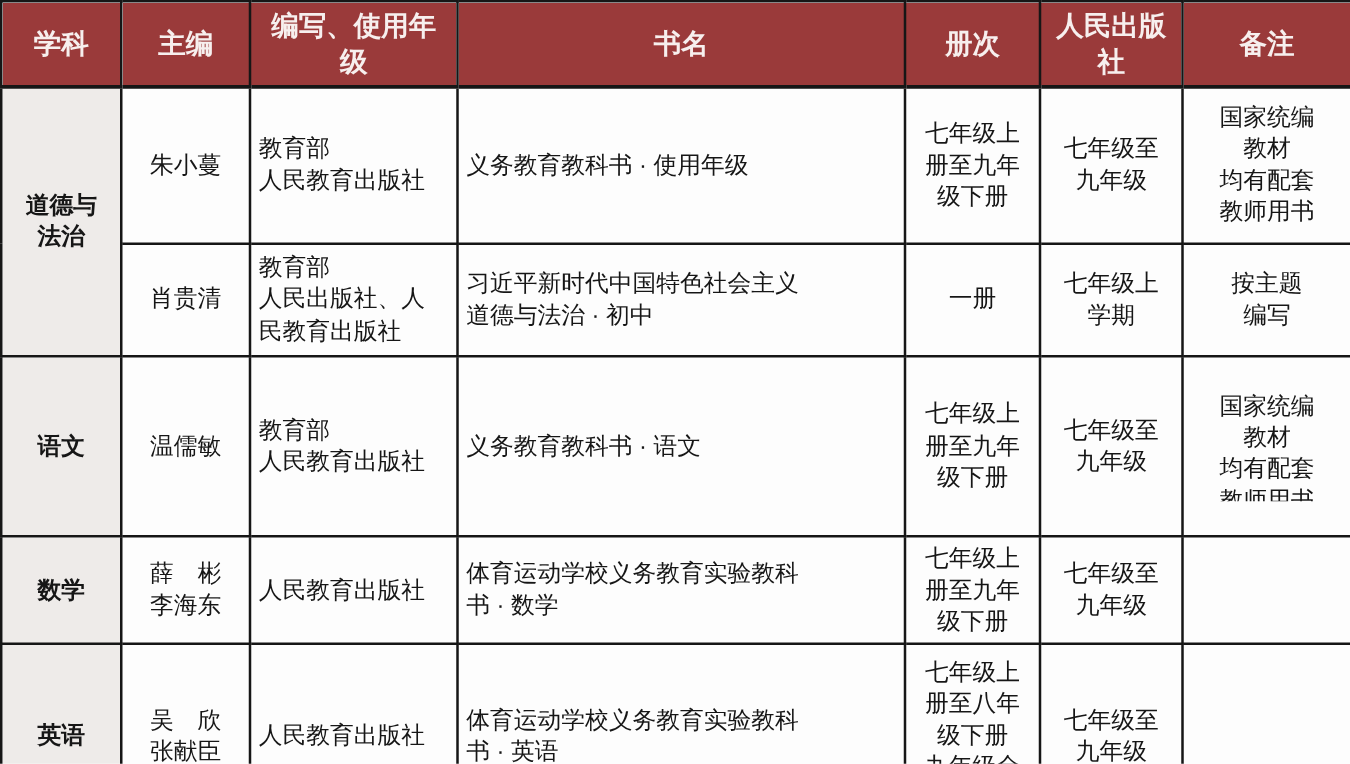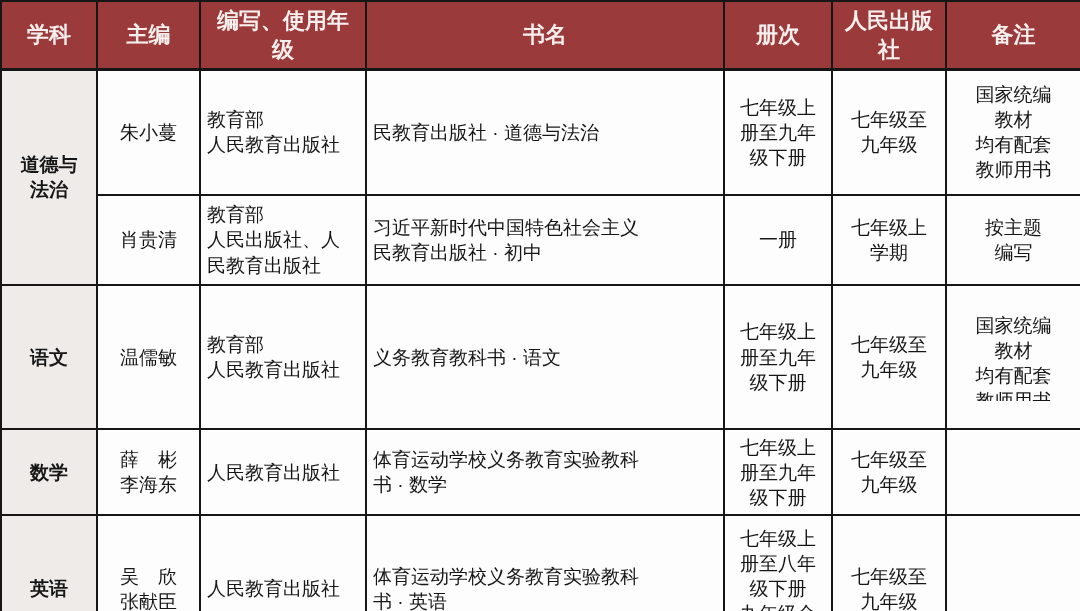--- a/index.html
+++ b/index.html
@@ -77,38 +77,38 @@
       <th>备注</th>
     </tr>
   </thead>
   <tbody>
     <tr style="height:126px">
       <td class="subject" rowspan="2">道德与
 法治</td>
       <td class="center">朱小蔓</td>
       <td class="left">教育部
 人民教育出版社</td>
-      <td class="left">民教育出版社 · 道德与法治</td>
+      <td class="left">义务教育教科书 · 使用年级</td>
       <td class="center">七年级上
 册至九年
 级下册</td>
       <td class="center">七年级至
 九年级</td>
       <td class="center">国家统编
 教材
 均有配套
 教师用书</td>
     </tr>
     <tr style="height:90px">
       <td class="center">肖贵清</td>
       <td class="left">教育部
 人民出版社、人
 民教育出版社</td>
       <td class="left">习近平新时代中国特色社会主义
-民教育出版社 · 初中</td>
+道德与法治 · 初中</td>
       <td class="center">一册</td>
       <td class="center">七年级上
 学期</td>
       <td class="center">按主题
 编写</td>
     </tr>
     <tr style="height:91px">
       <td class="subject">语文</td>
       <td class="center">温儒敏</td>
       <td class="left">教育部

